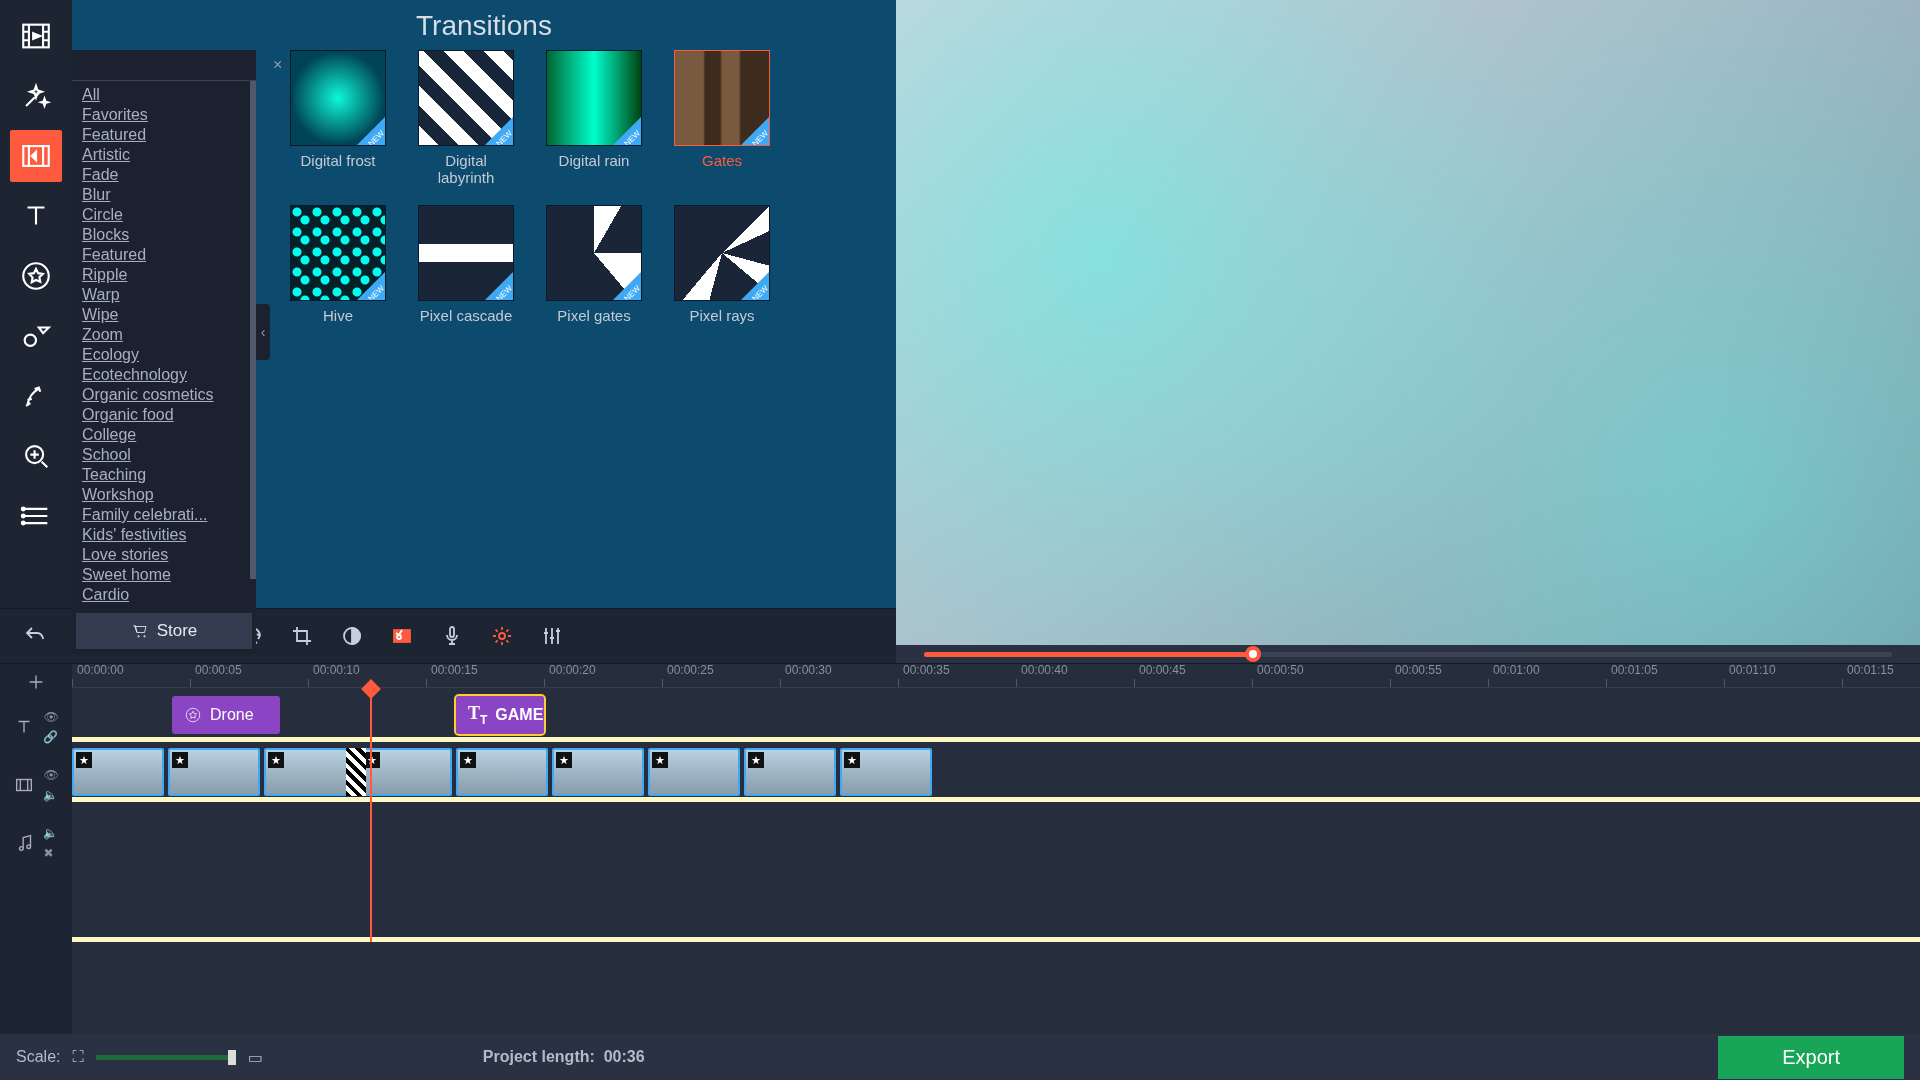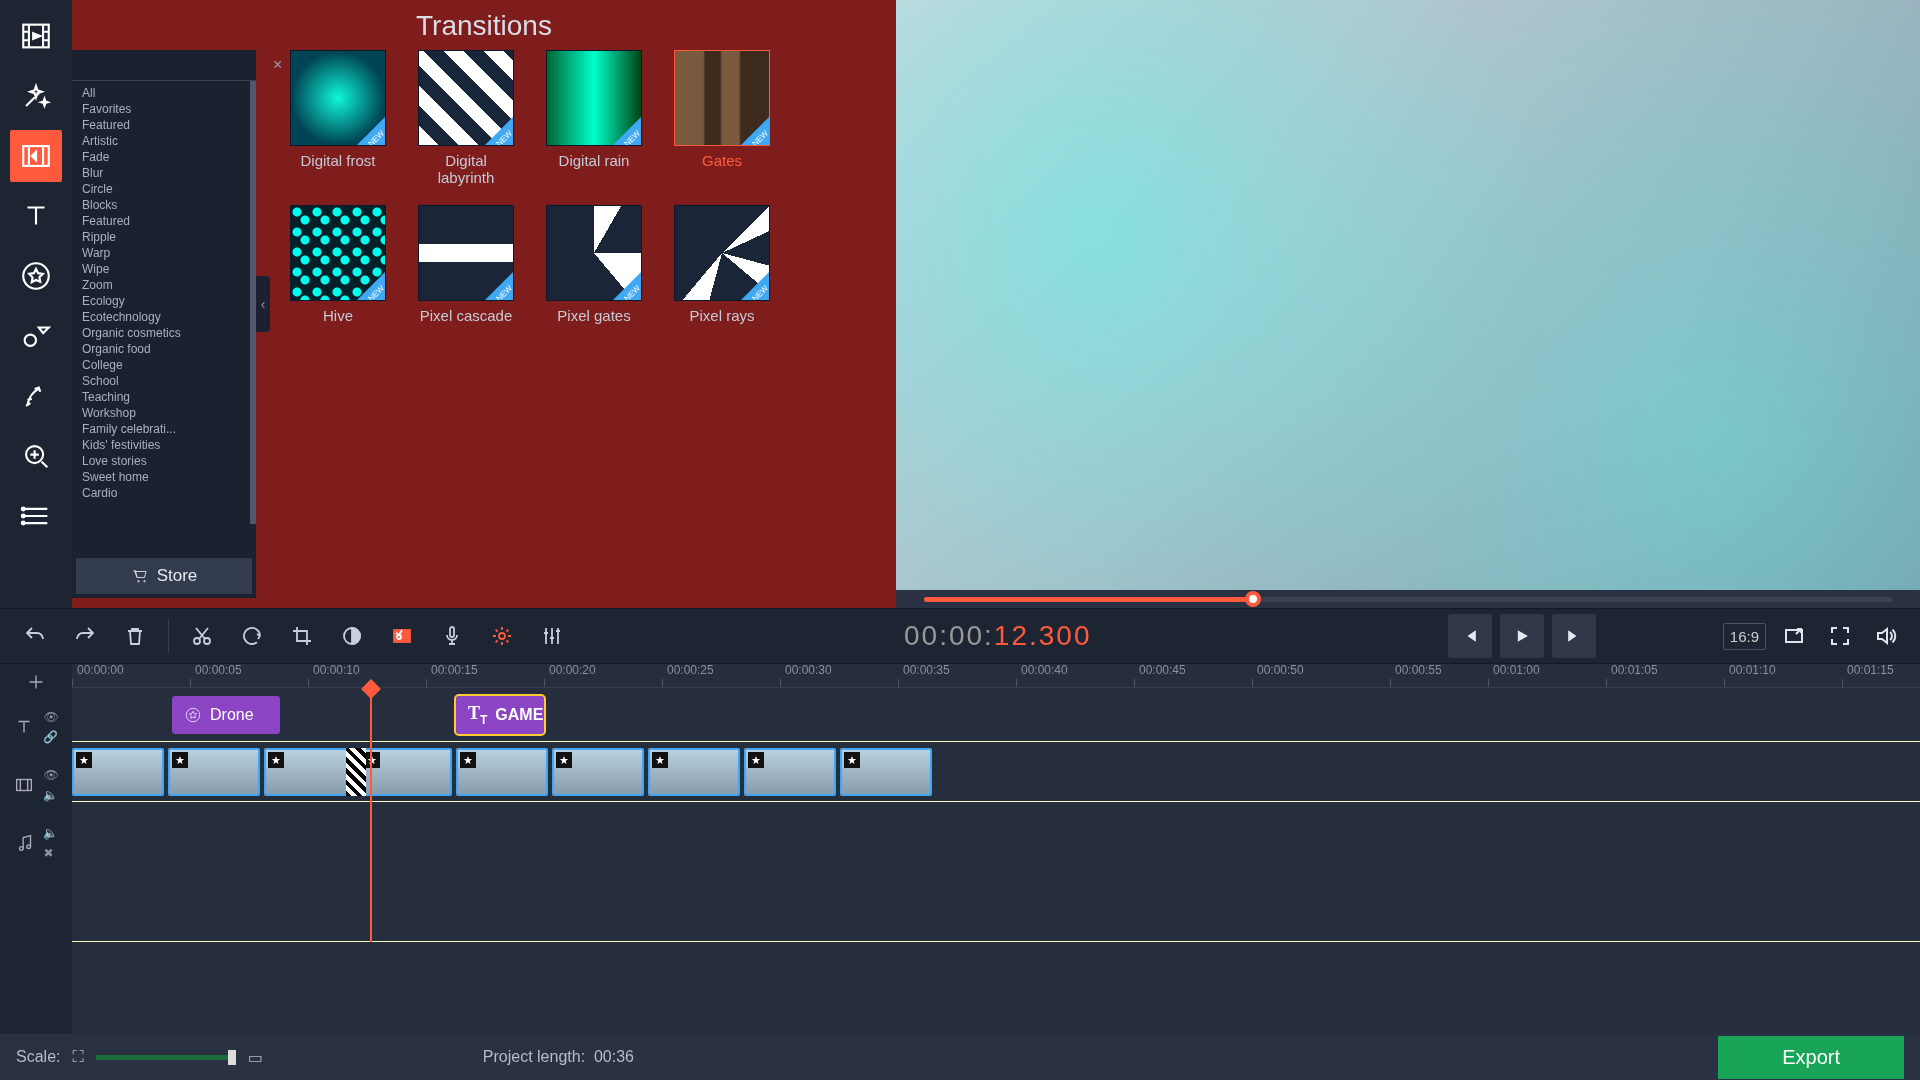--- a/index.html
+++ b/index.html
@@ -1,38 +1,38 @@
 <!DOCTYPE html>
 <html><head>
 <meta charset="utf-8">
 <style>
 * { margin: 0; padding: 0; box-sizing: border-box; font-family: Arial, sans-serif; }
 body { background: #1e2532; color: #b8c0cc; width: 1920px; height: 1080px; overflow: hidden; font-size: 16px; }
 
 .app { display: grid; grid-template-rows: 608px 56px 1fr 46px; height: 1080px; }
 
 
-.top { display: grid; grid-template-columns: 72px 1fr 1024px; background: #7f1d1d; }
+.top { display: grid; grid-template-columns: 72px 1fr 1024px; background: #0c4a6e; }
 
 
 .toolbar { background: #1e2532; display: flex; flex-direction: column; align-items: center; padding-top: 10px; gap: 8px; }
 .tool { width: 52px; height: 52px; display: flex; align-items: center; justify-content: center; cursor: pointer; border-radius: 2px; }
 .tool.sel { background: #ff5a3d; }
 .tool svg { width: 34px; height: 34px; stroke: #fff; fill: none; stroke-width: 1.5; }
 
 
 .browser { display: grid; grid-template-columns: 184px 1fr; padding: 10px 24px 10px 0; gap: 24px; position: relative; }
 .panel-title { position: absolute; top: 10px; left: 0; right: 0; text-align: center; font-size: 28px; color: #d8dde6; pointer-events: none; }
 .catcol { display: flex; flex-direction: column; margin-top: 40px; background: #1b212e; width: 184px; }
 .search { display: flex; align-items: center; gap: 6px; padding: 6px 8px; border-bottom: 1px solid #3a4254; color: #667; }
 .search input { flex: 1; background: transparent; border: none; color: #aab; outline: none; font-size: 14px; }
 .clear { cursor: pointer; color: #99a; font-size: 16px; }
 .cats { flex: 1; overflow: hidden; padding: 4px 0; position: relative; }
 .cats::after { content:""; position:absolute; top:0; right:0; bottom:30px; width:6px; background:#4f586c; }
-.cat { padding: 1px 10px; font-size: 12px; cursor: pointer; white-space: nowrap; overflow: hidden; text-overflow: ellipsis; color: #a8b0bf; }
+.cat { padding: 1px 10px; font-size: 16px; cursor: pointer; white-space: nowrap; overflow: hidden; text-overflow: ellipsis; color: #a8b0bf; text-decoration: underline; }
 .store { background: #333b4f; margin: 4px; padding: 8px; text-align: center; cursor: pointer; color: #e4e8ef; font-size: 17px; display:flex; align-items:center; justify-content:center; gap:8px; }
 .collapse { position: absolute; left: 184px; top: 50%; transform: translateY(-50%); width: 14px; height: 56px; background: #1b212e; display:flex; align-items:center; justify-content:center; border-radius:0 4px 4px 0; cursor:pointer; color:#99a; font-size:14px; }
 
 .grid { display: flex; flex-wrap: wrap; gap: 18px 32px; align-content: flex-start; margin-top: 40px; padding-left: 10px; }
 .thumb { width: 96px; display: flex; flex-direction: column; align-items: center; gap: 6px; cursor: pointer; }
 .tbox { width: 96px; height: 96px; background: #0a1a2a; position: relative; overflow: hidden; border: 1px solid transparent; }
 .thumb.sel .tbox { border-color: #ff5a3d; }
 .newtag { position: absolute; bottom: 0; right: 0; width: 0; height: 0; border-style: solid; border-width: 0 0 28px 28px; border-color: transparent transparent #3fa9f5 transparent; }
 .newtag::after { content:"NEW"; position:absolute; bottom:-26px; right:-1px; font-size:8px; color:#fff; transform: rotate(-45deg); }
 .tlabel { font-size: 15px; text-align: center; line-height: 1.15; min-height: 34px; color: #c4cad4; }
@@ -77,39 +77,39 @@
 .tl-left .trow { height:50px; display:flex; align-items:center; justify-content:center; color:#aab; gap:8px; }
 .tl-left .trow svg { width:22px; height:22px; stroke:#aab; fill:none; stroke-width:1.5; }
 .mini { display:flex; flex-direction:column; gap:6px; color:#8892a5; font-size:12px; }
 
 .tl-main { flex:1; position:relative; }
 .ruler { height:24px; border-bottom:1px solid #353d51; position:relative; font-size:12px; color:#86909f; }
 .tick { position:absolute; bottom:0; border-left:1px solid #4f586c; height:8px; padding-left:4px; bottom:0; }
 .tick span { position:relative; top:-16px; }
 
 .tracks { position:relative; }
-.track { height:54px; border-bottom:1px solid #fef9c3; position:relative; }
+.track { height:54px; border-bottom:5px solid #fef9c3; position:relative; }
 .track.tall { height:60px; }
 
 .clip-title { position:absolute; top:8px; height:38px; background:#8a44c4; border-radius:3px; display:flex; align-items:center; gap:8px; padding:0 12px; color:#fff; font-size:16px; }
 .clip-title.sel { outline:2px solid #ffcc33;font-weight:bold; }
 
 .vclip { position:absolute; top:6px; height:48px; background:linear-gradient(#b8d0e0,#889cab); border:2px solid #3fa9f5; border-radius:2px; }
 .vclip .star { position:absolute; top:2px; left:2px; width:16px; height:16px; background:#111; color:#fff; font-size:11px; display:flex; align-items:center; justify-content:center; }
 .trans-cut { position:absolute; top:6px; width:20px; height:48px; background:repeating-linear-gradient(45deg,#000 0 4px,#fff 4px 8px); }
 
 .playhead { position:absolute; top:0; bottom:0; width:2px; background:#ff5a3d; z-index:10; }
 .playhead::before { content:""; position:absolute; top:-6px; left:-6px; width:14px; height:14px; background:#ff5a3d; transform:rotate(45deg); }
 
 
 .status { background:#2a3142; display:flex; align-items:center; padding:0 16px; font-size:16px; color:#b4bbc8; }
 .status .sl { display:flex; align-items:center; gap:12px; }
 .scalebar { width:140px; height:5px; background:#1b6b3b; position:relative; }
 .scalebar .sk { position:absolute; right:0; top:-5px; width:8px; height:15px; background:#ddd; }
-.projlen { margin-left: 220px; }
+.projlen { margin-left: 220px; font-weight: bold; }
 .export { margin-left:auto; background:#18a558; color:#fff; padding:10px 64px; font-size:20px; cursor:pointer; }
 
 
 .tbox .art { position:absolute; inset:0; }
 .art.frost { background: radial-gradient(circle,#0ff7d8 0%,#045 70%); }
 .art.lab { background: repeating-linear-gradient(45deg,#fff 0 14px,#18263a 14px 28px); }
 .art.rain { background: linear-gradient(90deg,#063 0%,#0fc 50%,#041 100%); }
 .art.gates { background: linear-gradient(90deg,#7a5a3f 30%,#3d2c1e 32%,#3d2c1e 48%,#7a5a3f 50%,#7a5a3f 68%,#3d2c1e 70%); }
 .art.hive { background: radial-gradient(circle at 30% 30%,#0fe 4px,transparent 5px) 0 0/20px 20px, radial-gradient(circle at 70% 70%,#0fe 4px,transparent 5px) 0 0/20px 20px,#052029; }
 .art.pc  { background: linear-gradient(180deg,#1a2638 40%,#fff 40%,#fff 60%,#1a2638 60%); }

